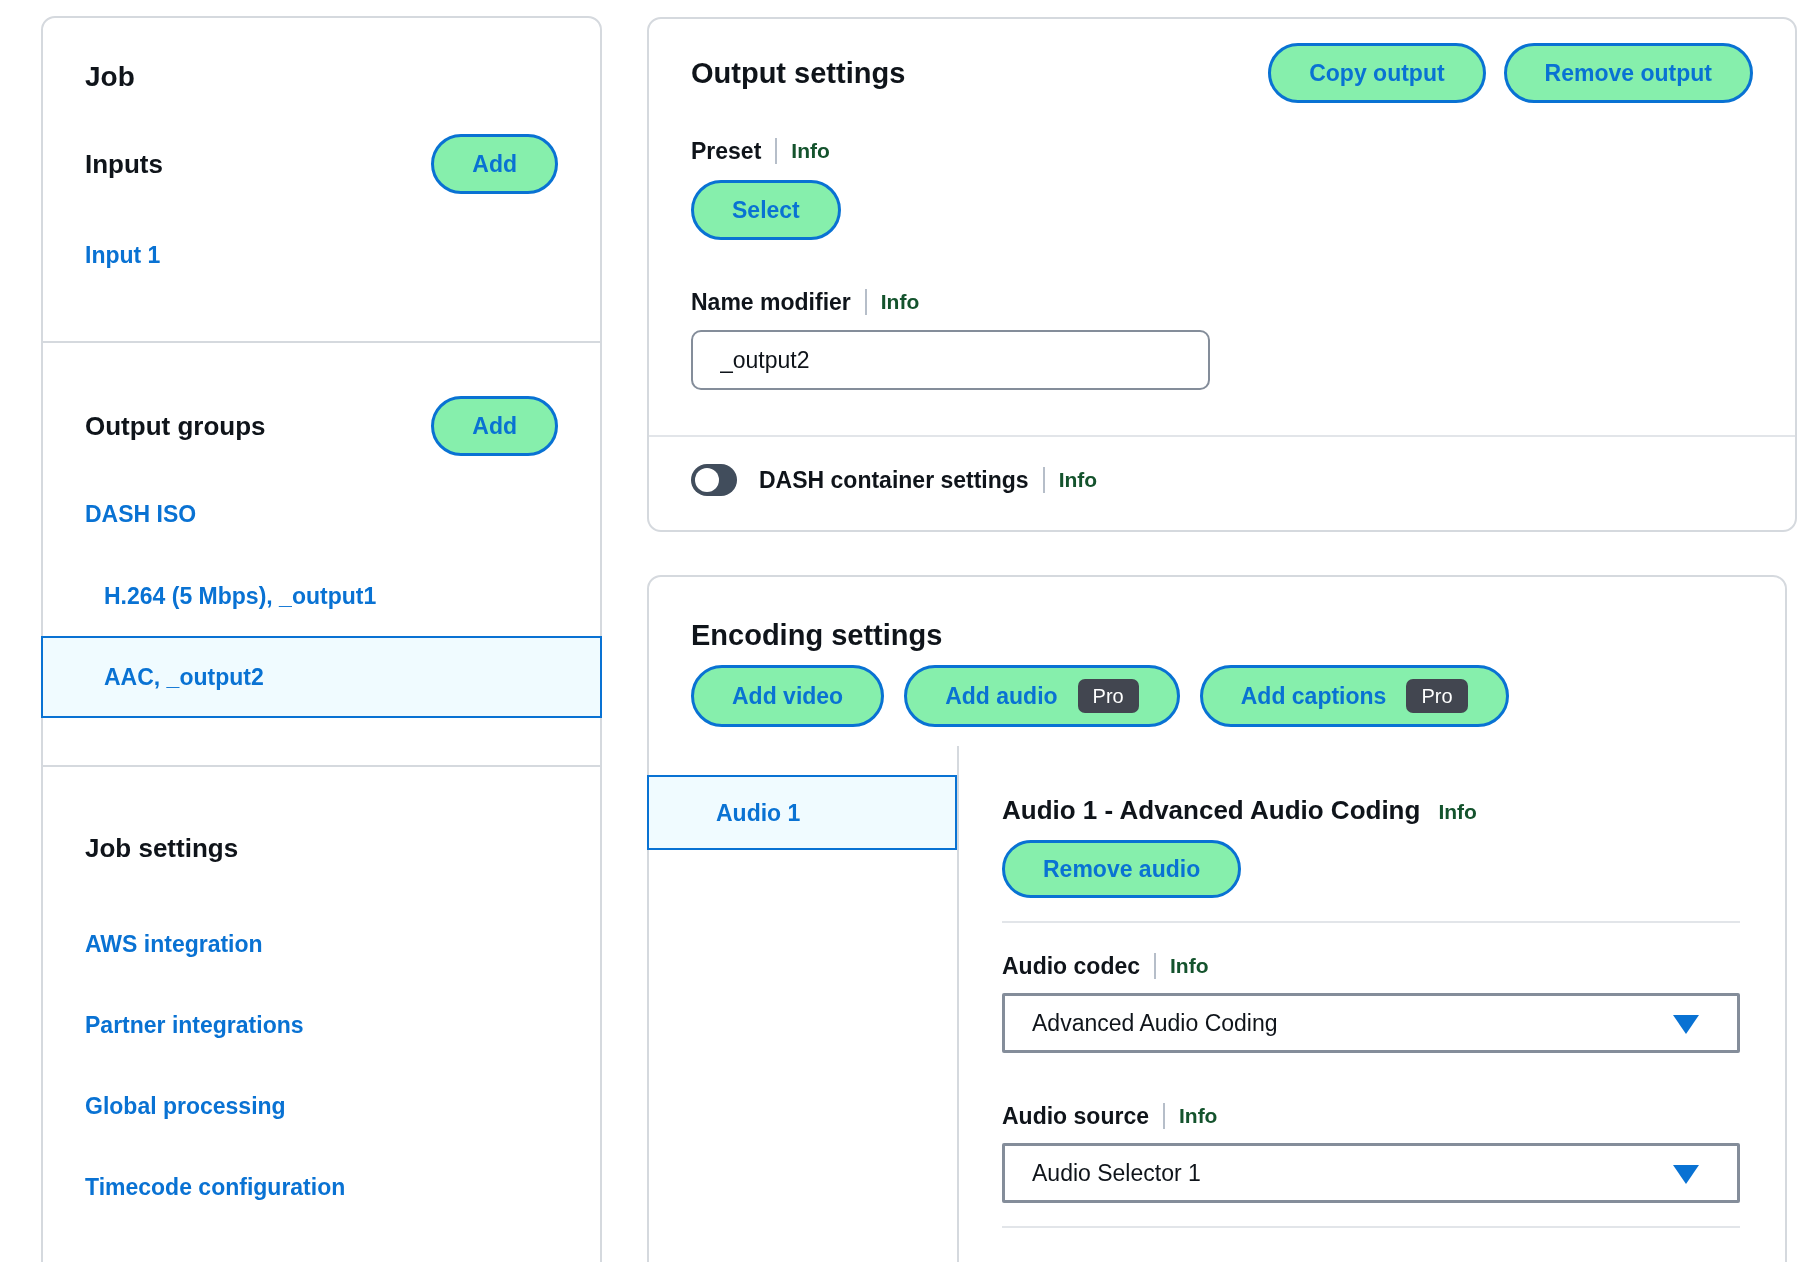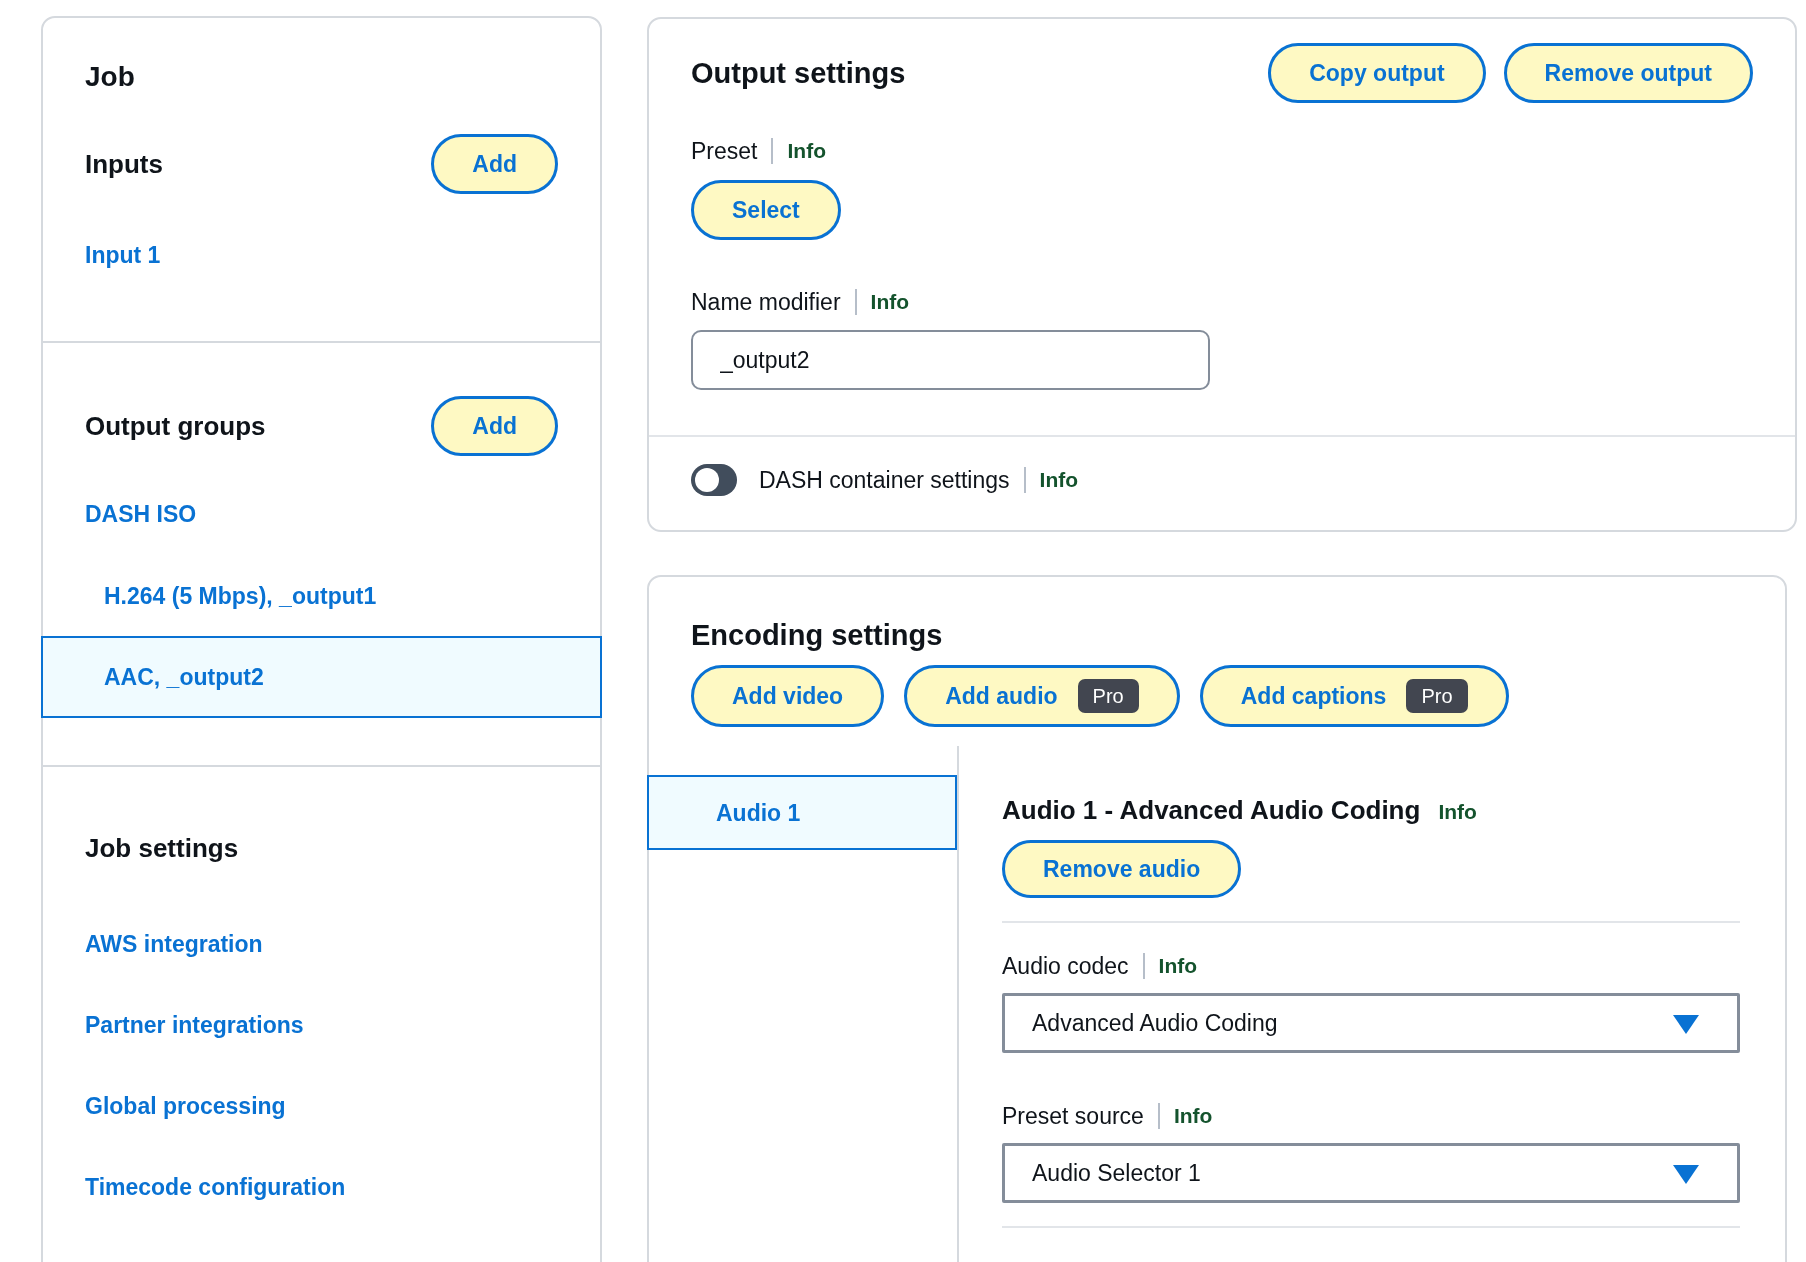--- a/index.html
+++ b/index.html
@@ -27,31 +27,31 @@
   .aac-box { margin:25px -44px 0 -44px; height:82px; background:#f0fbff;
     border:2px solid #0972d3; display:flex; align-items:center; }
   .aac-box .blue-link { padding-left:61px; }
   .sec2-pad { padding-bottom:47px; }
   .js-title { margin-top:64px; }
   .js-link-first { margin-top:64px; }
   .js-link { margin-top:51px; }
 
   
   .pill { display:inline-flex; align-items:center; justify-content:center;
-    border:3px solid #0972d3; border-radius:999px; background:#fef9c3;
+    border:3px solid #0972d3; border-radius:999px; background:#86efac;
     color:#0972d3; font-weight:700; font-size:23px; height:60px; padding:15px 38px;
     cursor:pointer; white-space:nowrap; font-family:"Liberation Sans", sans-serif; }
 
   
   .out-card { left:647px; top:17px; width:1150px; height:515px; padding:0 42px; }
   .out-header { margin-top:24px; height:60px; }
   .big-title { font-size:29px; font-weight:700; line-height:36px; }
   .hdr-btns { display:flex; gap:18px; }
   .label-row { display:flex; align-items:center; height:30px; }
-  .field-label { font-size:23px; font-weight:400; }
+  .field-label { font-size:23px; font-weight:700; }
   .vbar { width:0; height:26px; border-left:2px solid #b6bec9; margin:0 14px; }
   .info-link { color:#14532d; font-weight:700; font-size:21px; cursor:pointer; text-decoration:none; }
   .preset-row { margin-top:33px; }
   .select-btn { margin-top:14px; }
   .nm-row { margin-top:47px; }
   .text-input { margin-top:13px; width:519px; height:60px; border:2px solid #848d9a;
     border-radius:10px; background:#fff; font-size:23px; color:#0f141a;
     padding:0 27px; font-family:"Liberation Sans", sans-serif; display:block; }
   .divider { border-top:2px solid #e2e5e9; margin:45px -42px 0 -42px; }
   .toggle-row { margin-top:27px; display:flex; align-items:center; }
@@ -195,21 +195,21 @@
           <span class="field-label">Audio codec</span>
           <span class="vbar"></span>
           <a class="info-link">Info</a>
         </div>
         <div class="dropdown">
           <span class="val">Advanced Audio Coding</span>
           <span class="caret"></span>
         </div>
 
         <div class="label-row source-label-row">
-          <span class="field-label">Preset source</span>
+          <span class="field-label">Audio source</span>
           <span class="vbar"></span>
           <a class="info-link">Info</a>
         </div>
         <div class="dropdown">
           <span class="val">Audio Selector 1</span>
           <span class="caret"></span>
         </div>
 
         <div class="panel-divider"></div>
       </div>

